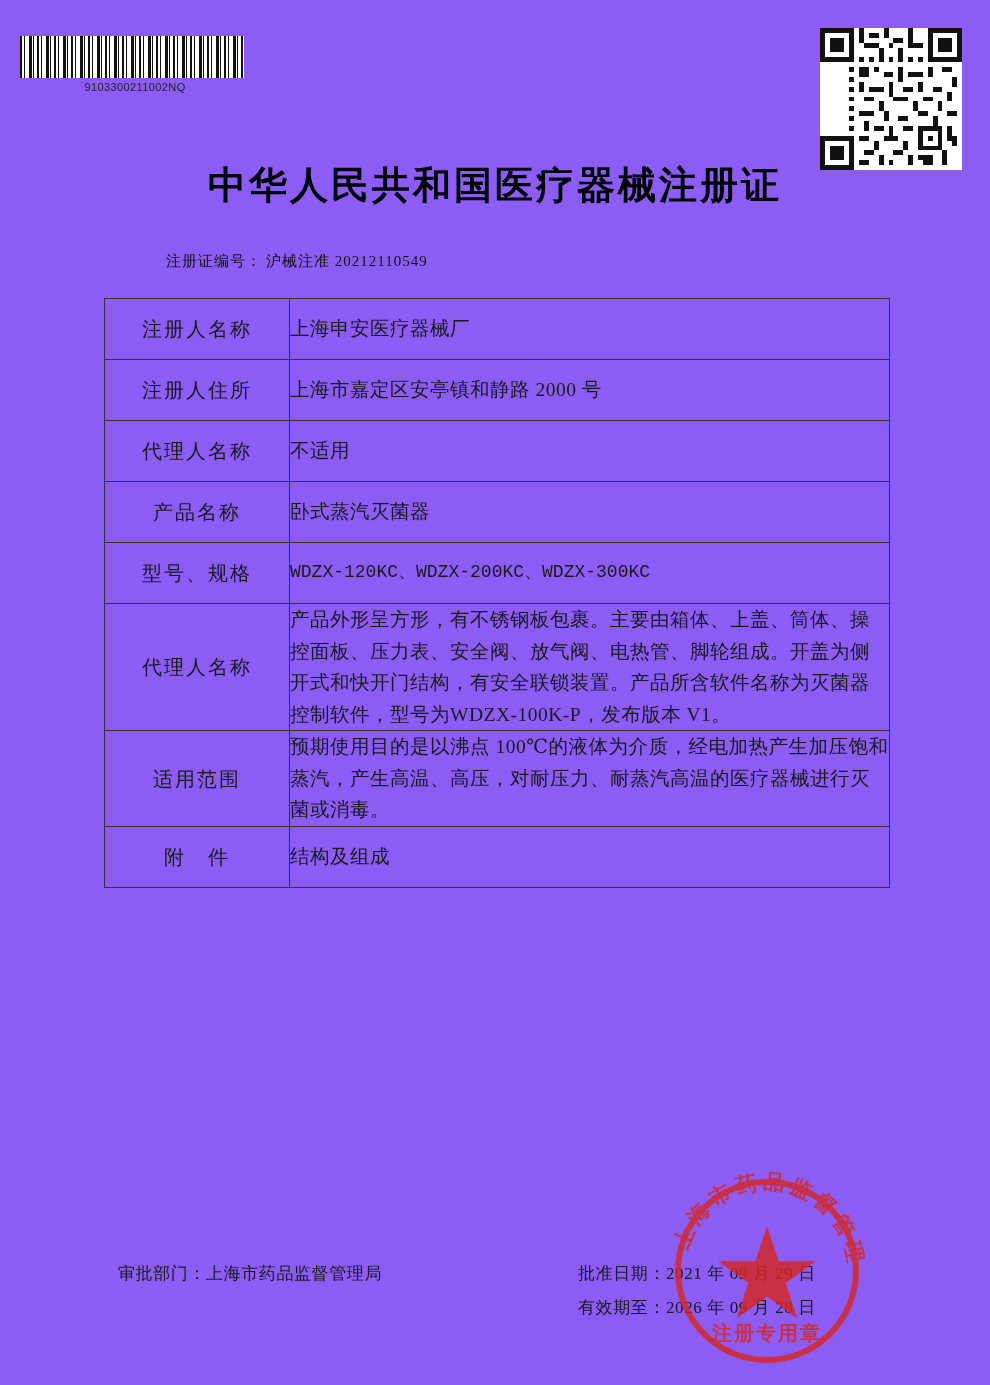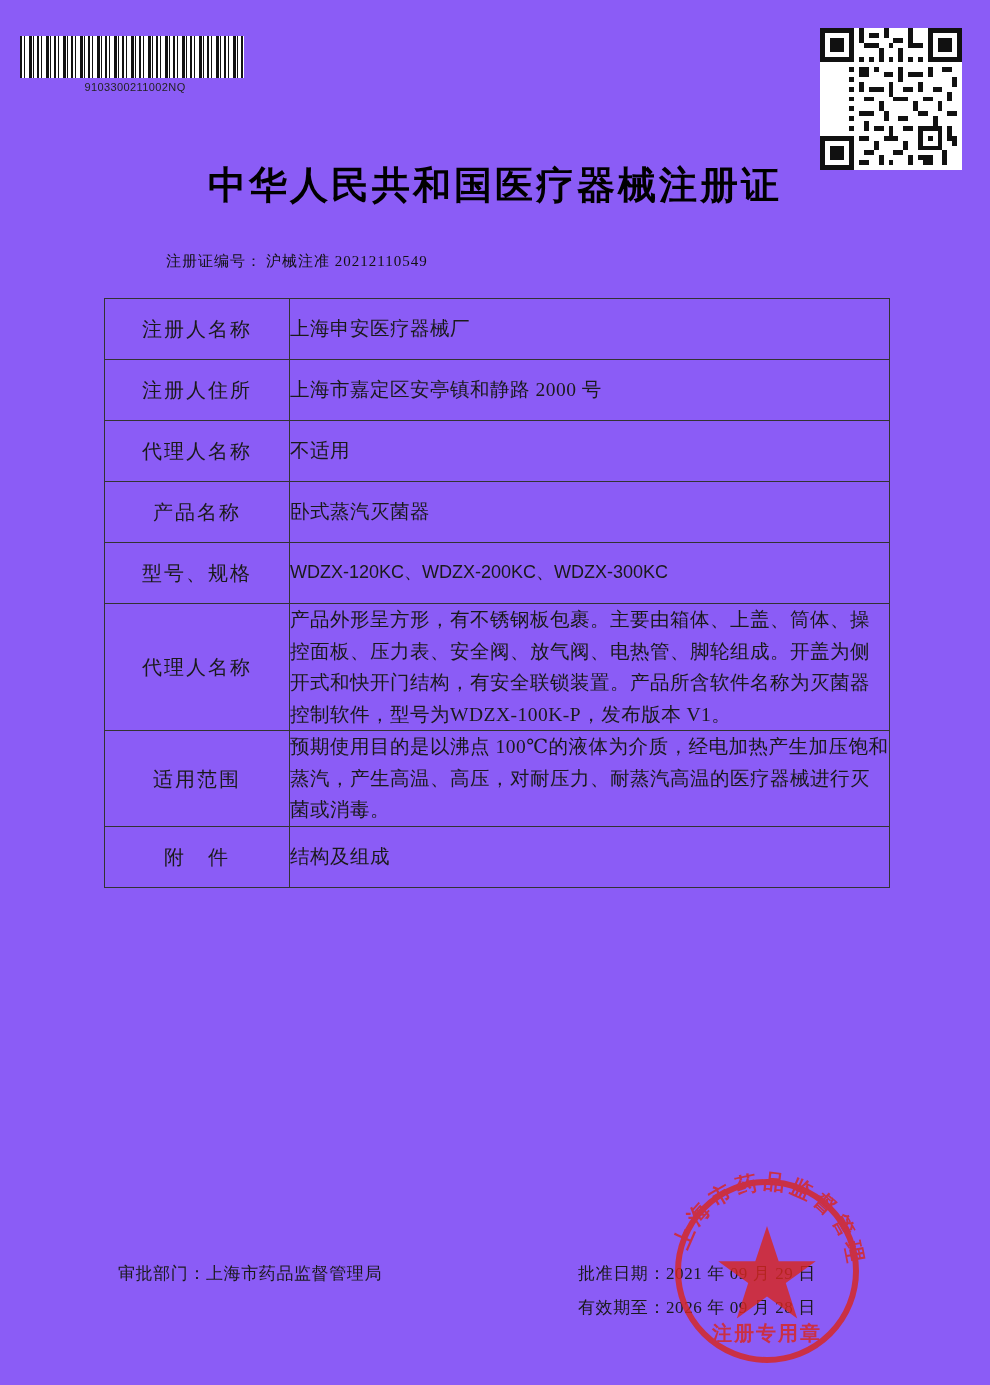--- a/index.html
+++ b/index.html
@@ -108,21 +108,21 @@
     padding: 10px 6px;
     line-height: 1.5;
   }
   td.val {
     font-size: 19.5px;
     padding: 12px 14px 12px 16px;
     line-height: 1.62;
     letter-spacing: 0.5px;
   }
   td.val.mono {
-    font-family: Liberation Sans, sans-serif;
+    font-family: Liberation Mono, monospace;
     font-size: 18px;
     letter-spacing: 0px;
   }
   .row-tall td { height: 60px; }
   .para {
     white-space: pre-line;
   }
 
   
   .footer {

